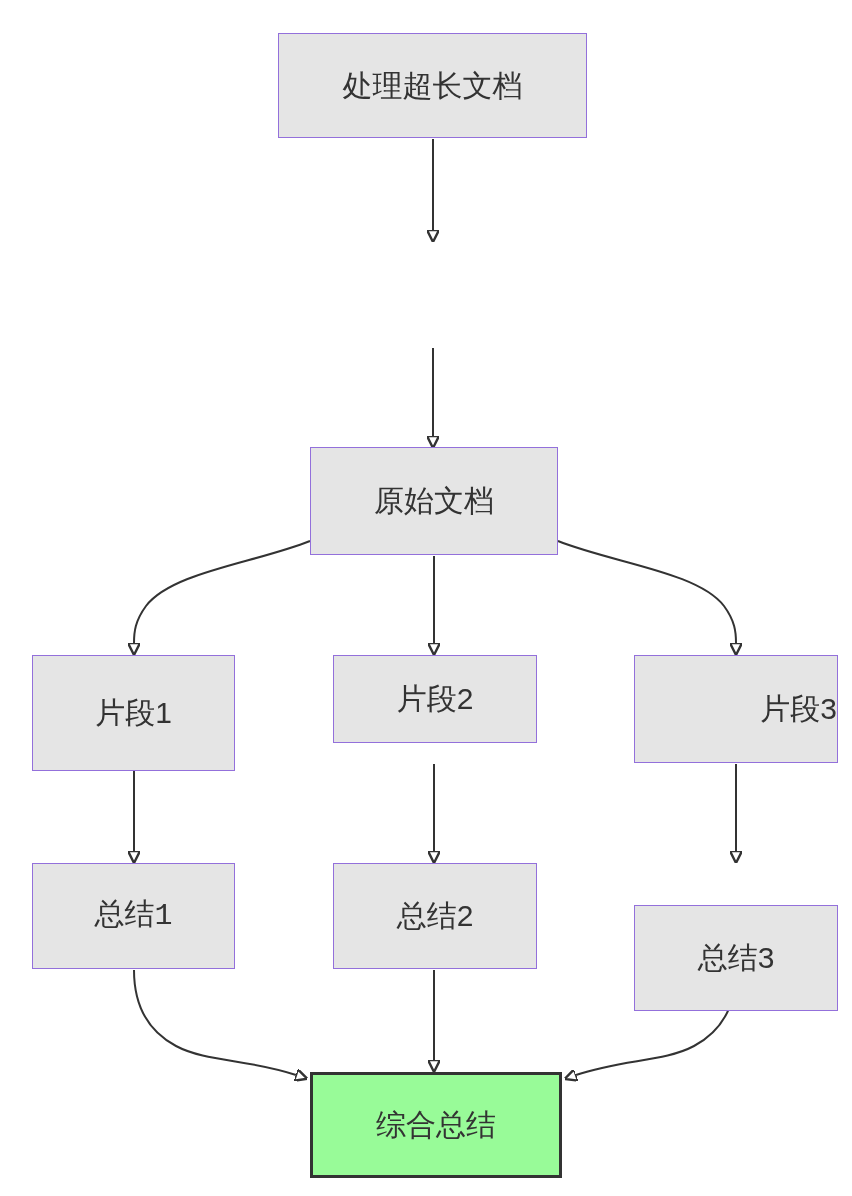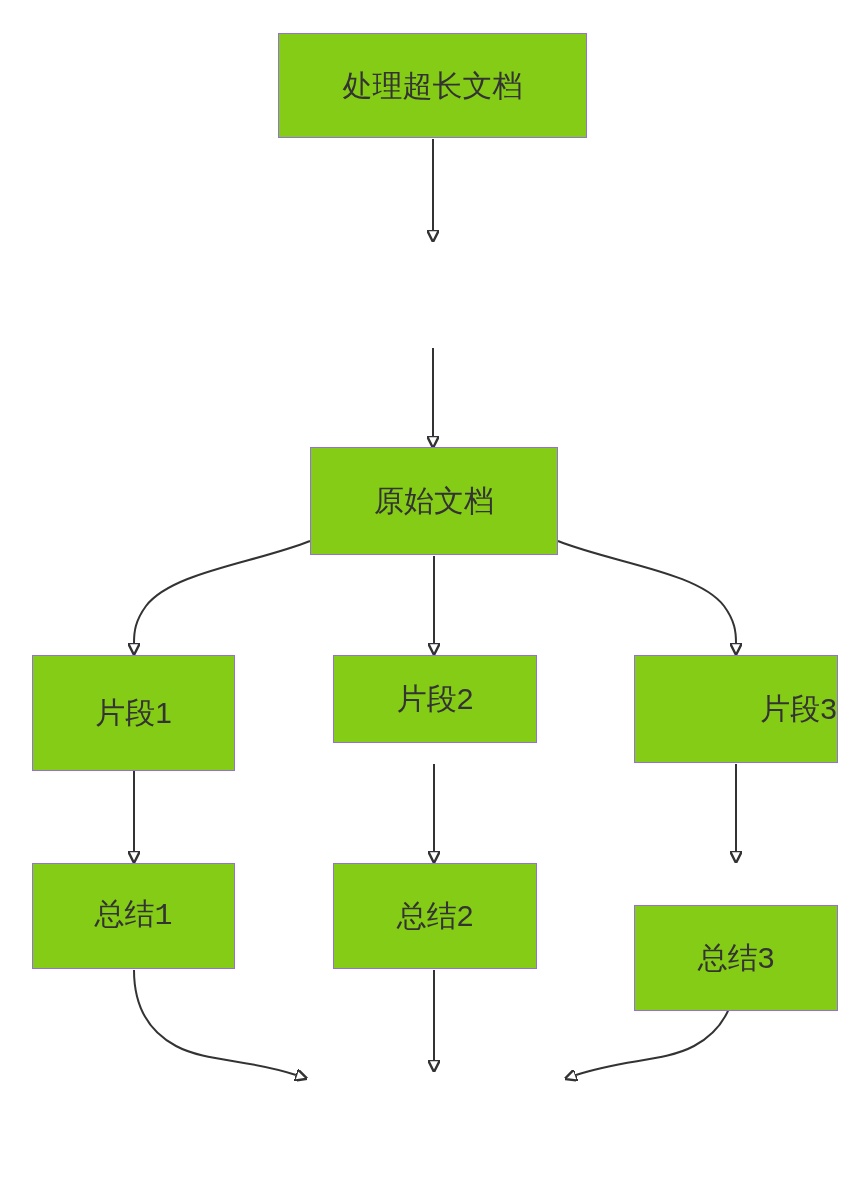--- a/index.html
+++ b/index.html
@@ -22,21 +22,21 @@
     width: 852px;
     height: 1196px;
     pointer-events: none;
   }
   .node {
     position: absolute;
     box-sizing: border-box;
     display: flex;
     align-items: center;
     justify-content: center;
-    background: #84cc16;
+    background: #e5e5e5;
     border: 1.5px solid #9370DB;
     color: #333333;
     font-size: 30px;
     line-height: 1.2;
     white-space: nowrap;
     text-align: center;
   }
   .node--emph-purple {
     background: #b9b9fb;
     border: 3px solid #333333;
@@ -112,14 +112,17 @@
   </div>
 
   <div class="node n-sum2">
     <span>总结2</span>
   </div>
 
   <div class="node n-sum3">
     <span>总结3</span>
   </div>
 
+  <div class="node node--emph-green n-final">
+    <span>综合总结</span>
+  </div>
 
 </div>
 
 </body></html>

